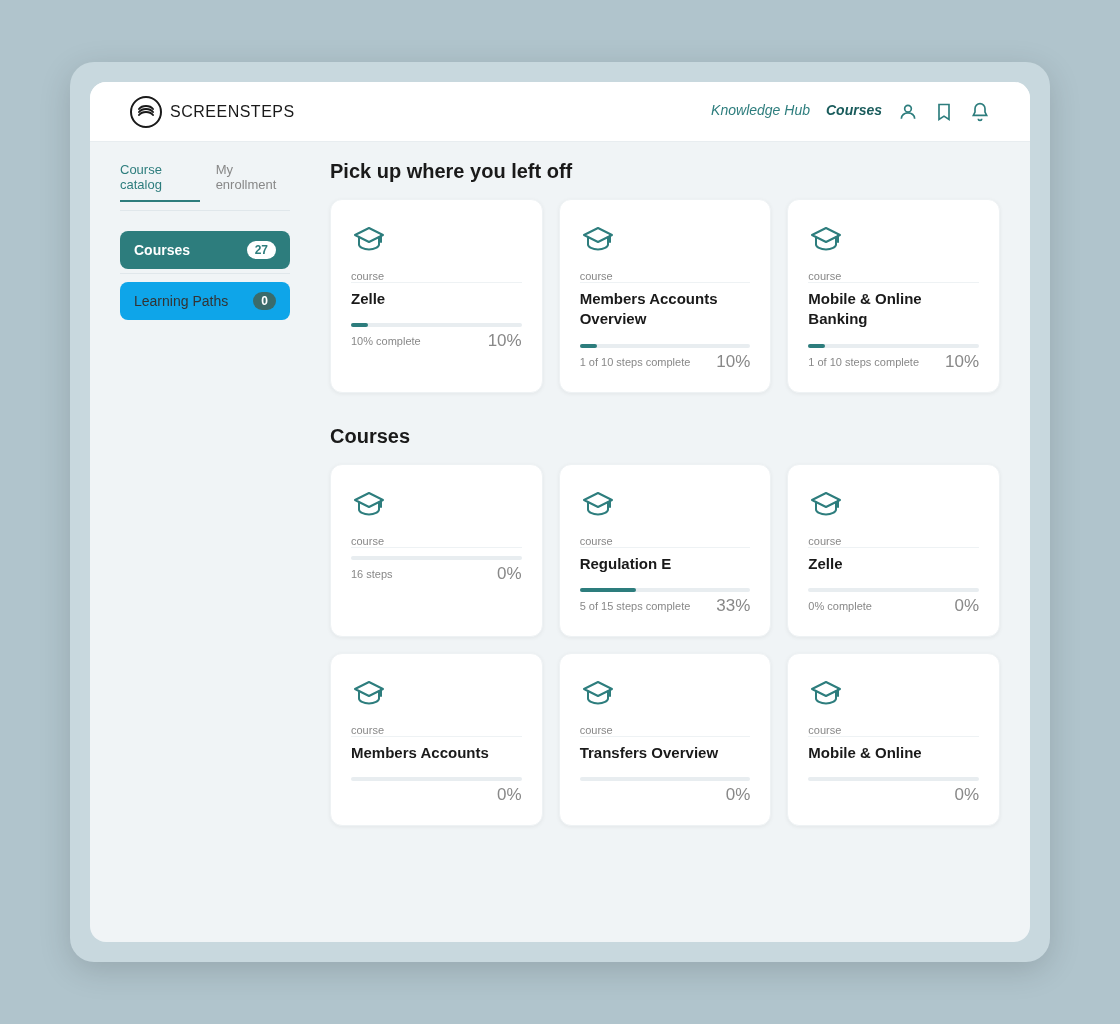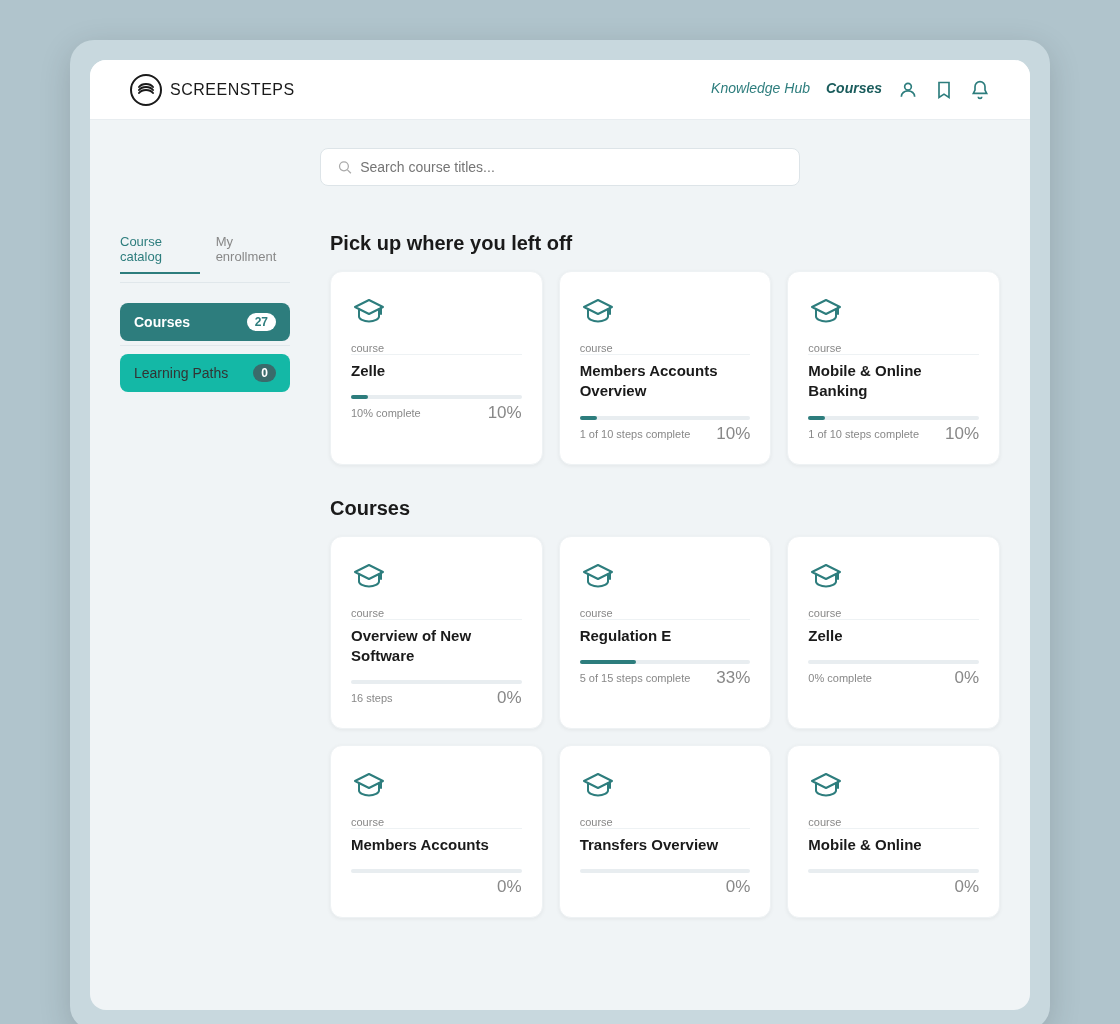--- a/index.html
+++ b/index.html
@@ -145,21 +145,21 @@
       margin-bottom: 4px;
     }
     .sidebar-item.active {
       background: #2d7d7d;
     }
     .sidebar-item.active .sidebar-item-label {
       color: white;
       font-weight: 600;
     }
     .sidebar-item.inactive {
-      background: #14b8a6;
+      background: #0ea5e9;
     }
     .sidebar-item.inactive .sidebar-item-label {
       color: #333;
       font-weight: 500;
     }
     .sidebar-item-label {
       font-size: 14px;
     }
     .badge {
       border-radius: 12px;
@@ -291,29 +291,20 @@
           </svg>
 
           <svg class="nav-icon" viewBox="0 0 24 24" fill="none" stroke="#2d7d7d" stroke-width="2">
             <path d="M12 2a6 6 0 0 1 6 6v4l2 4H4l2-4V8a6 6 0 0 1 6-6z"></path>
             <path d="M10 20a2 2 0 0 0 4 0"></path>
           </svg>
         </div>
       </div>
     </div>
 
-    <div class="search-section">
-      <div class="search-bar">
-        <svg width="16" height="16" viewBox="0 0 24 24" fill="none" stroke="#aaa" stroke-width="2">
-          <circle cx="11" cy="11" r="7"></circle>
-          <line x1="16.5" y1="16.5" x2="22" y2="22"></line>
-        </svg>
-        <input type="text" placeholder="Search course titles..." style="">
-      </div>
-    </div>
 
     <div class="main-content">
 
       <div class="sidebar">
         <div class="sidebar-tabs">
           <div class="sidebar-tab active">Course catalog</div>
           <div class="sidebar-tab">My enrollment</div>
         </div>
         <div class="sidebar-item active">
           <span class="sidebar-item-label">Courses</span>
@@ -393,21 +384,20 @@
         <div class="section-title">Courses</div>
         <div class="cards-grid">
 
           <div class="course-card">
             <svg class="card-icon" viewBox="0 0 36 36" fill="none">
               <path d="M18 8L4 15l14 7 14-7-14-7z" stroke="#2d7d7d" stroke-width="2" stroke-linejoin="round"></path>
               <path d="M8 17.5v7c0 2.5 4.5 5 10 5s10-2.5 10-5v-7" stroke="#2d7d7d" stroke-width="2" stroke-linecap="round"></path>
               <line x1="30" y1="15" x2="30" y2="22" stroke="#2d7d7d" stroke-width="2" stroke-linecap="round"></line>
             </svg>
             <div class="card-label">course</div>
-            <div class="card-title">Overview of New Software</div>
             <div class="progress-section">
               <div class="progress-bar-container">
                 <div class="progress-bar-fill" style="width: 0%"></div>
               </div>
               <div class="progress-row">
                 <span class="progress-text">16 steps</span>
                 <span class="progress-pct">0%</span>
               </div>
             </div>
           </div>

